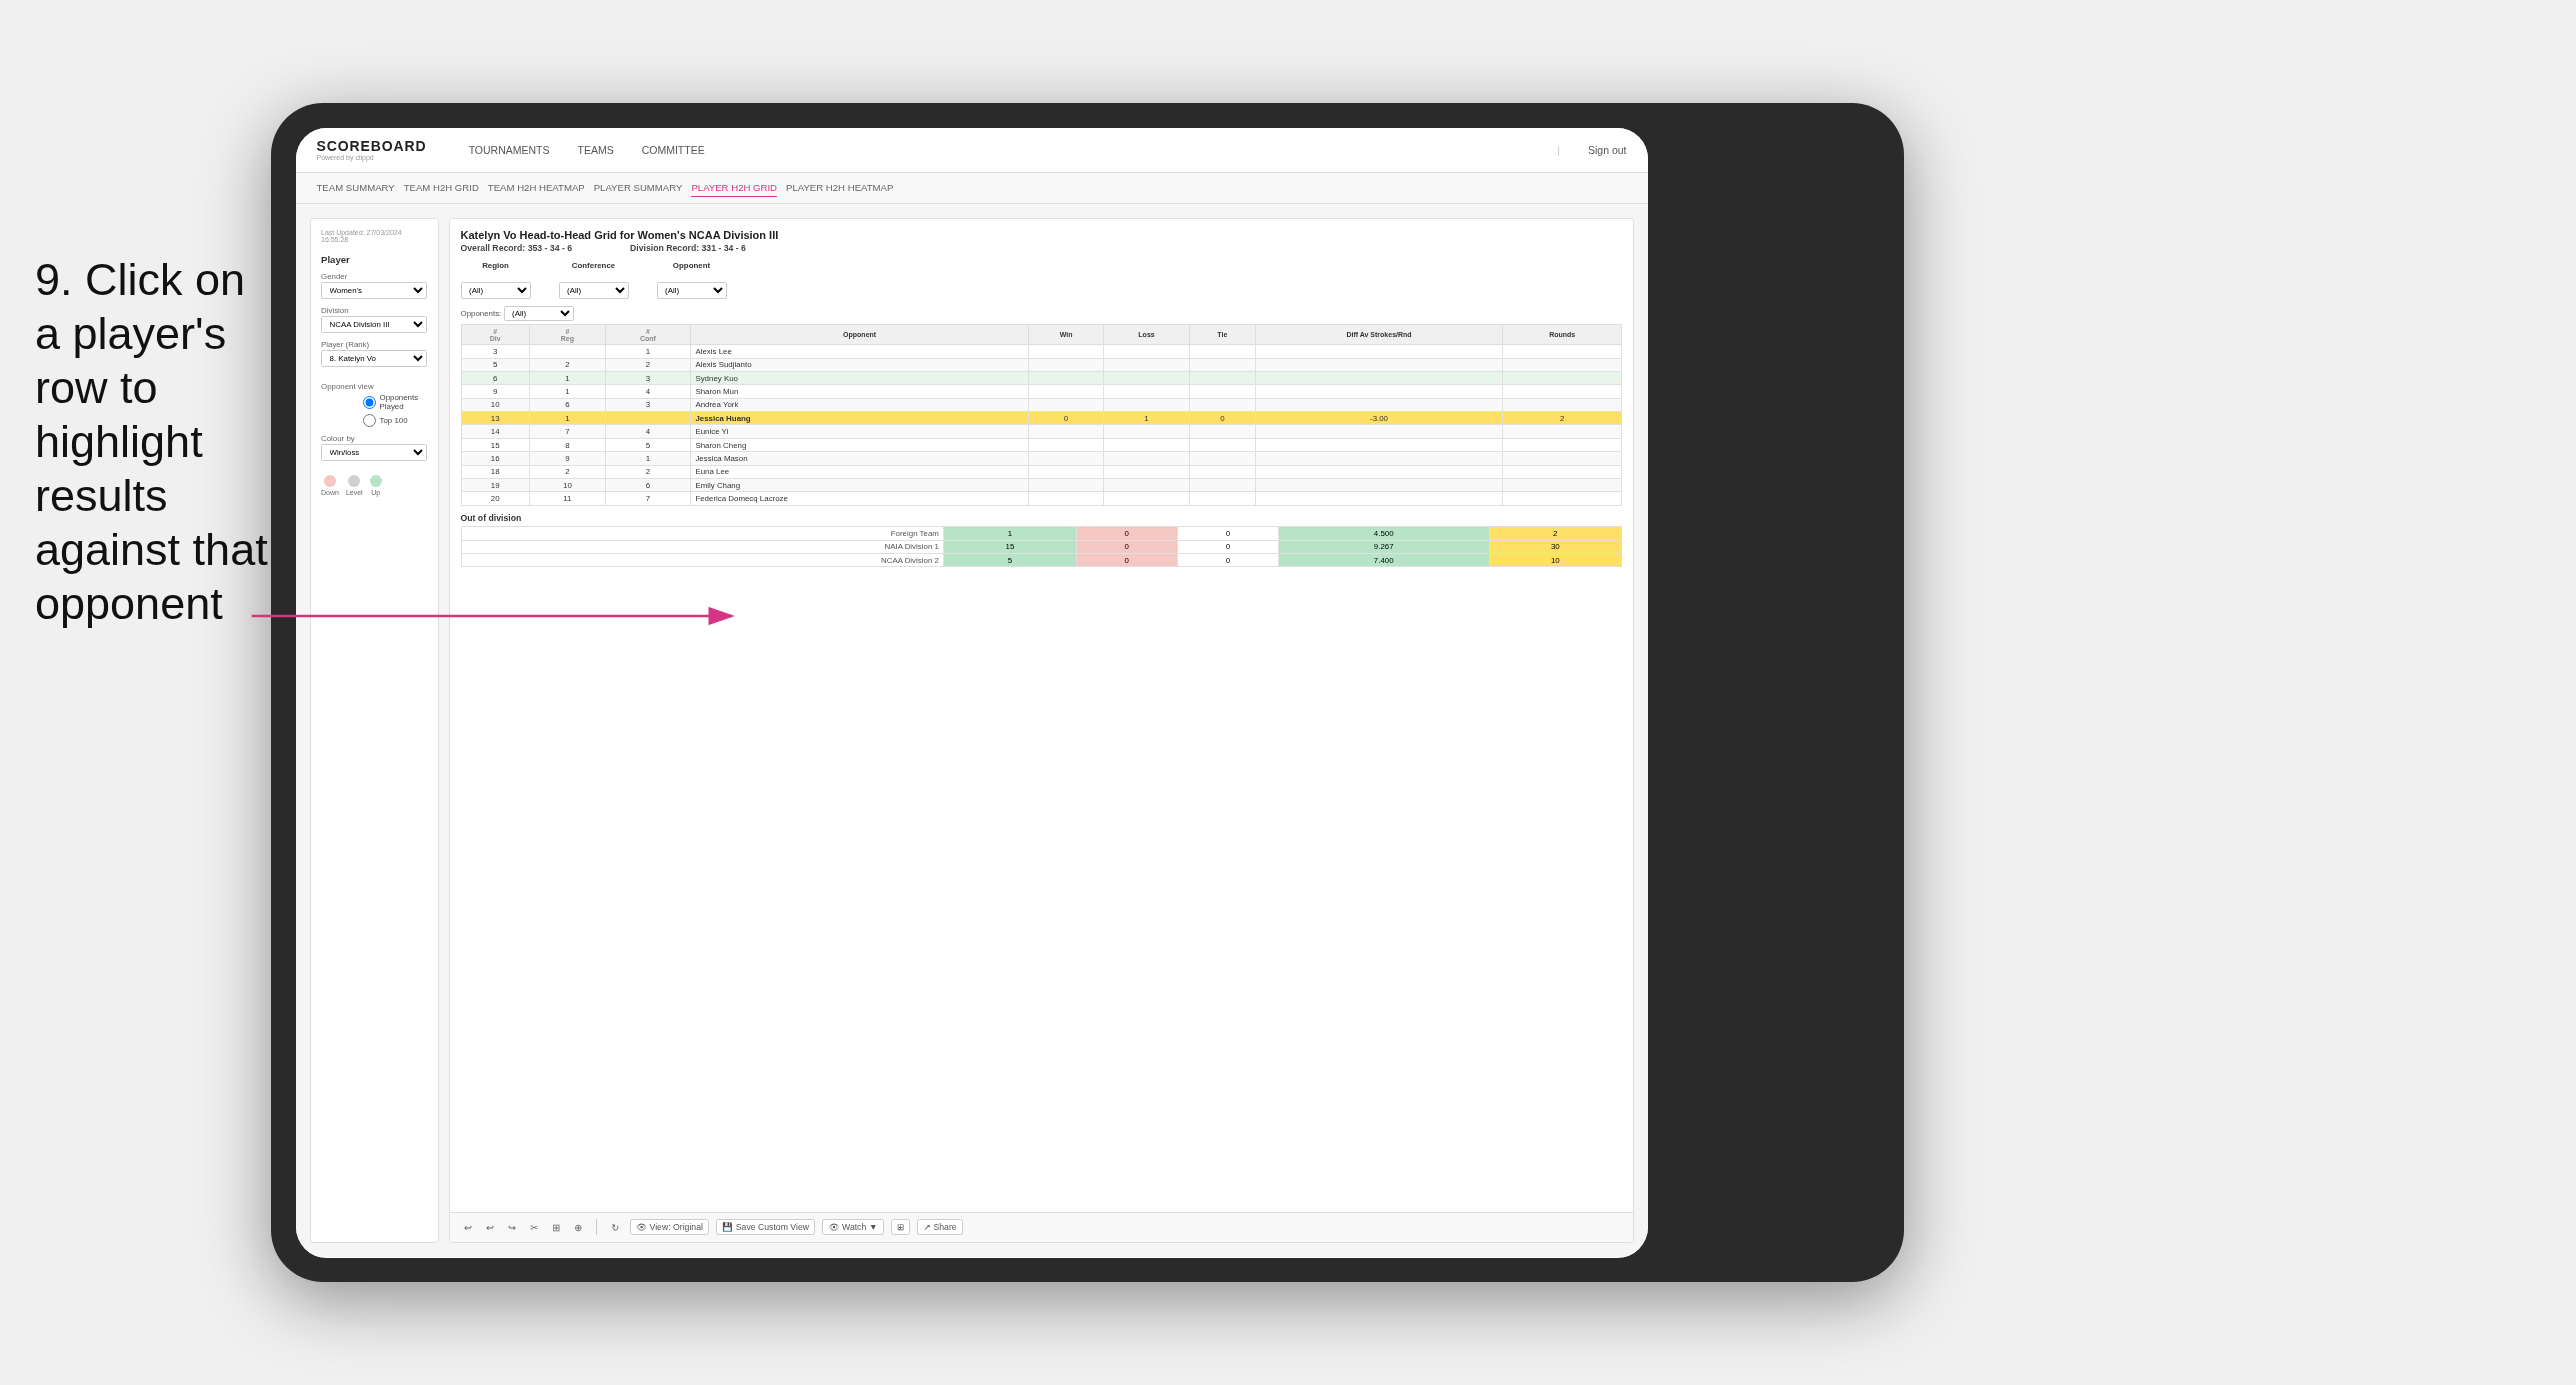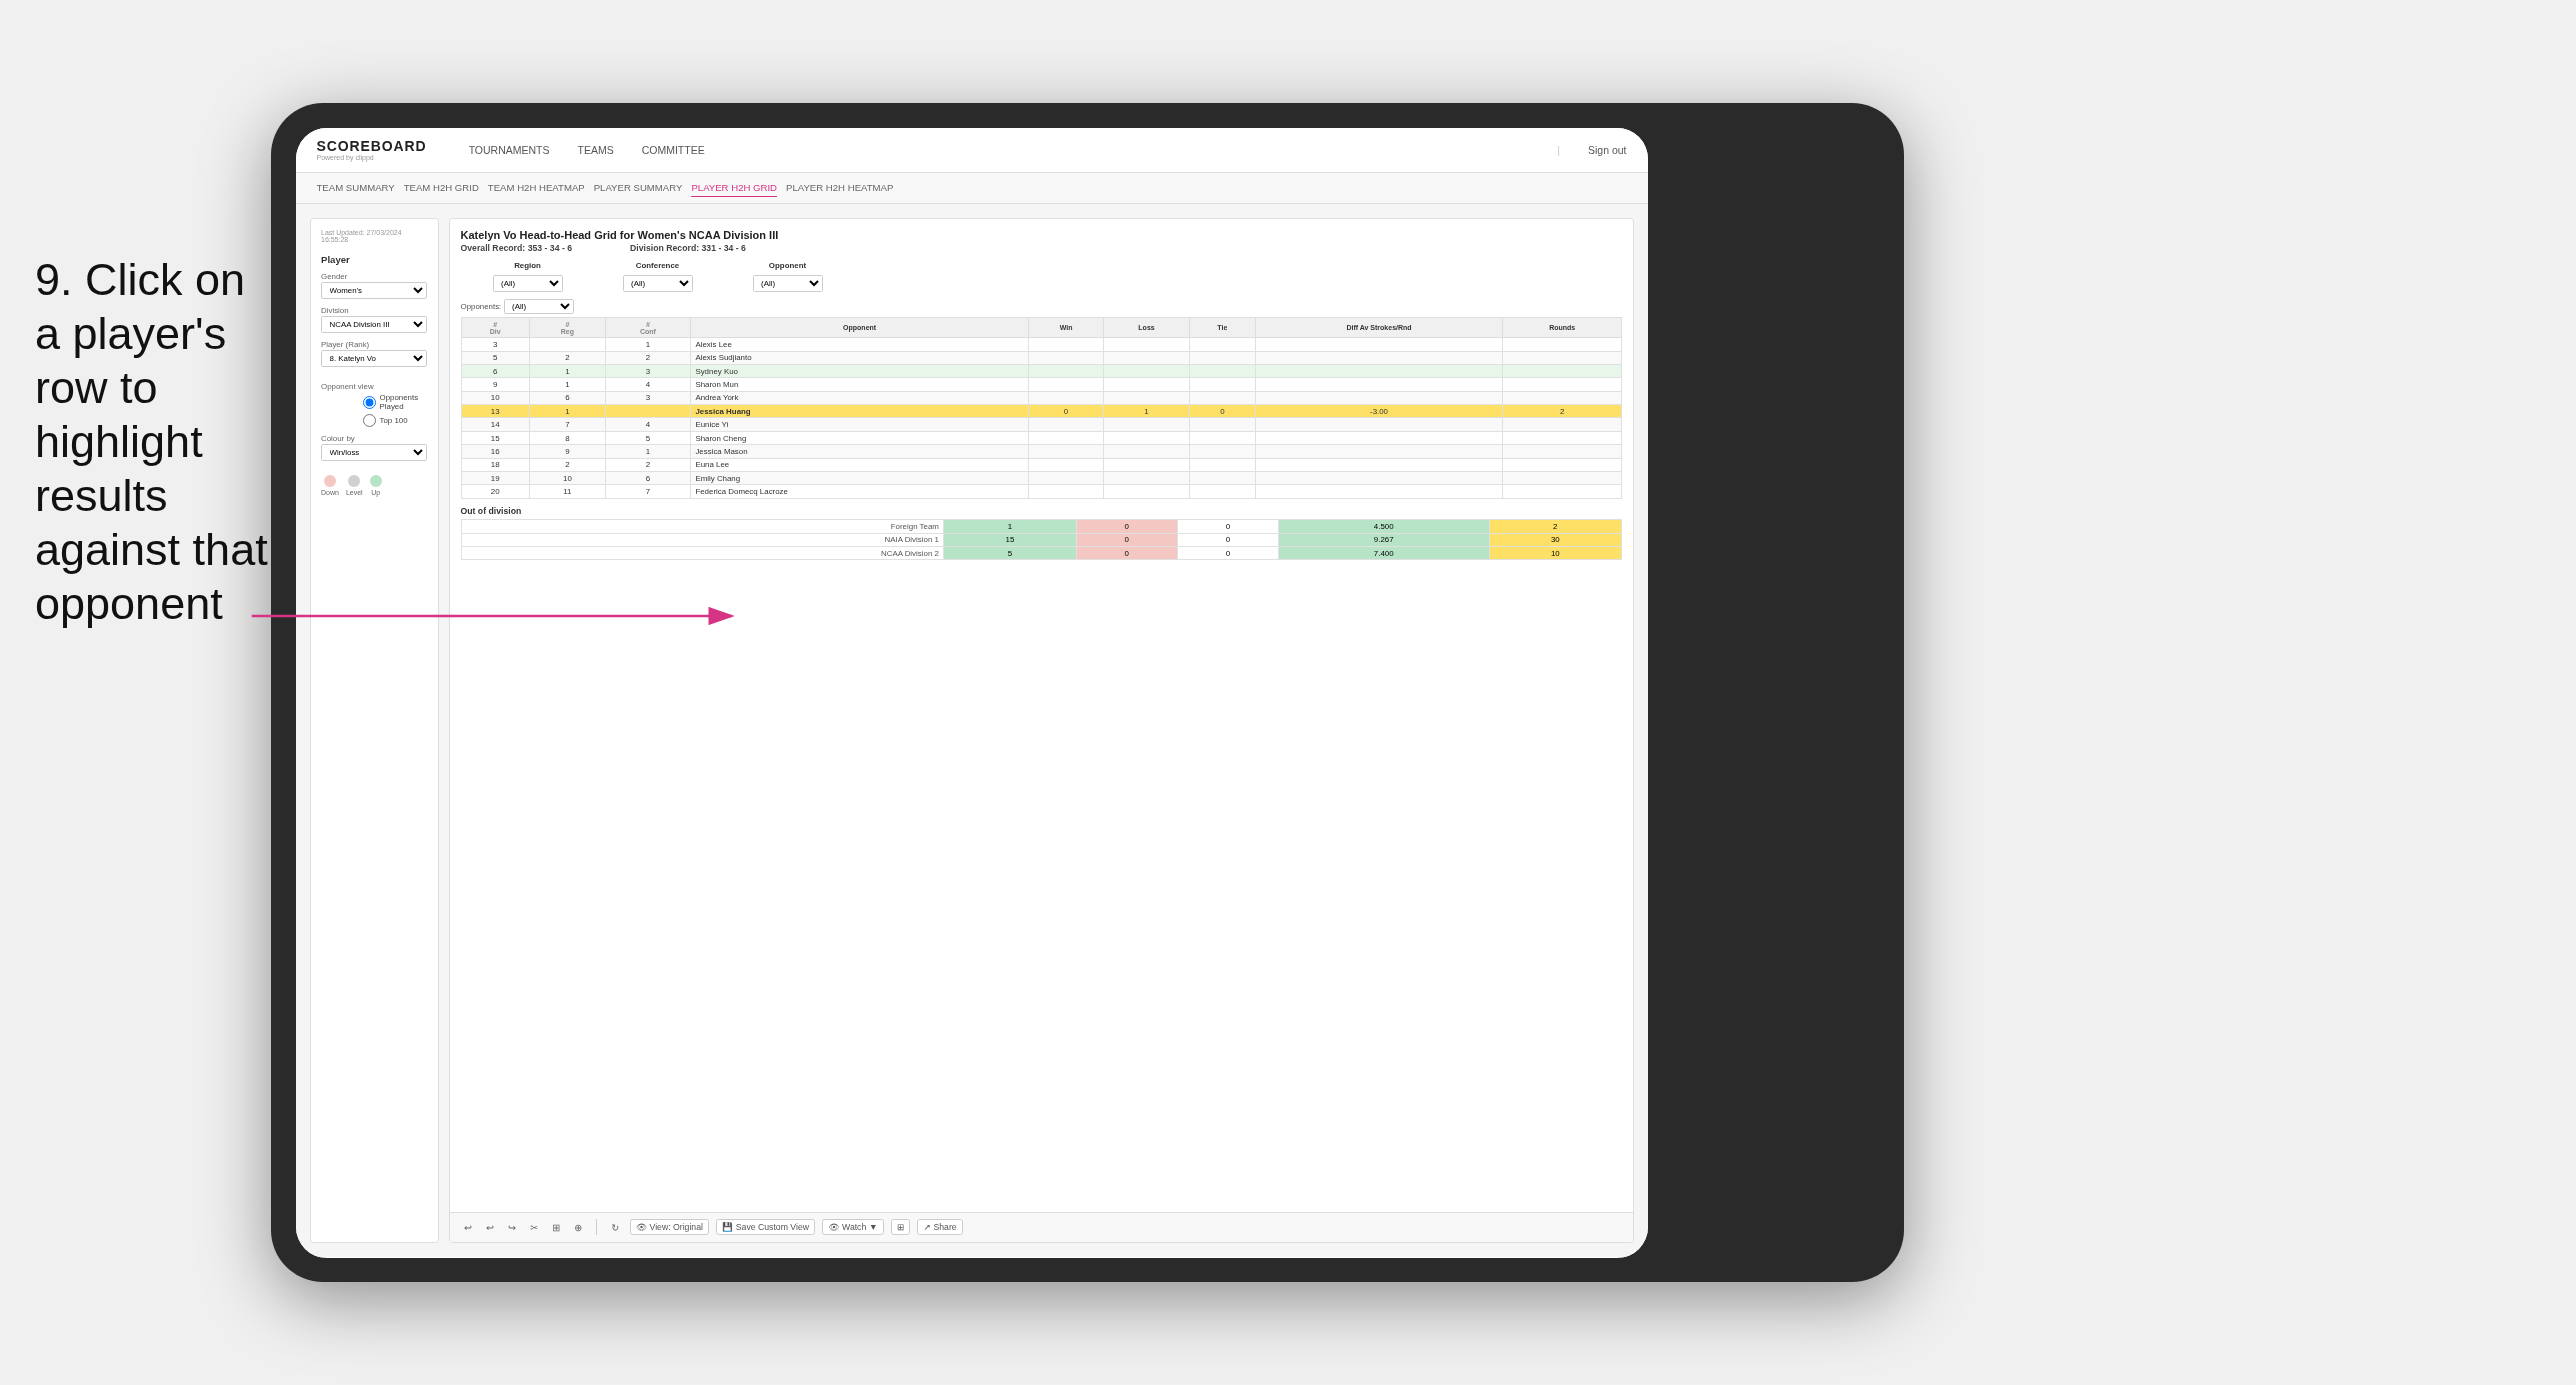--- a/index.html
+++ b/index.html
@@ -251,22 +251,21 @@
 
     .filters-container {
       display: flex;
       gap: 28px;
       margin-bottom: 7px;
     }
 
     .filter-section {
       display: flex;
       flex-direction: column;
-      gap: 5px;
-      margin-left: 32px;
+      gap: 12px;
     }
 
     .filter-section-header {
       font-size: 7.9px;
       font-weight: 700;
       color: #333;
       text-align: center;
     }
 
     

